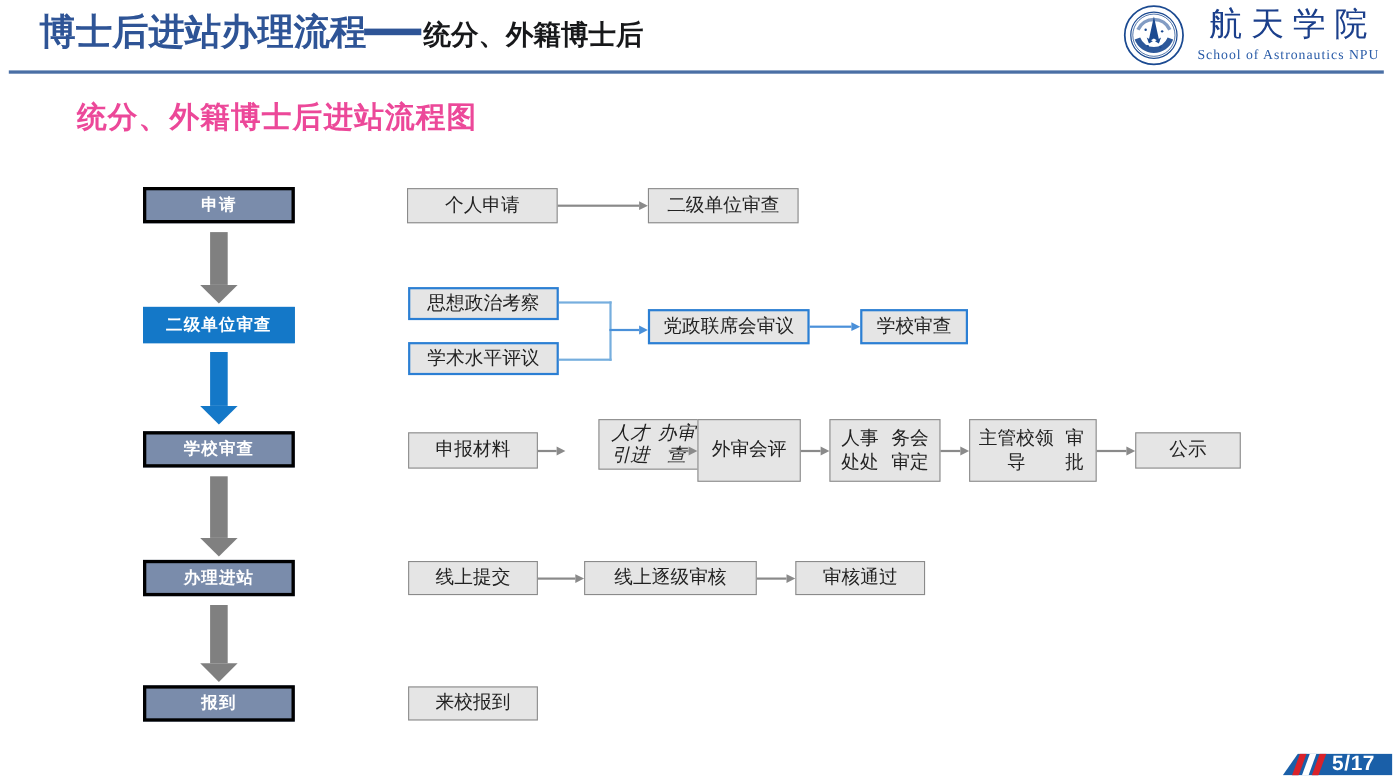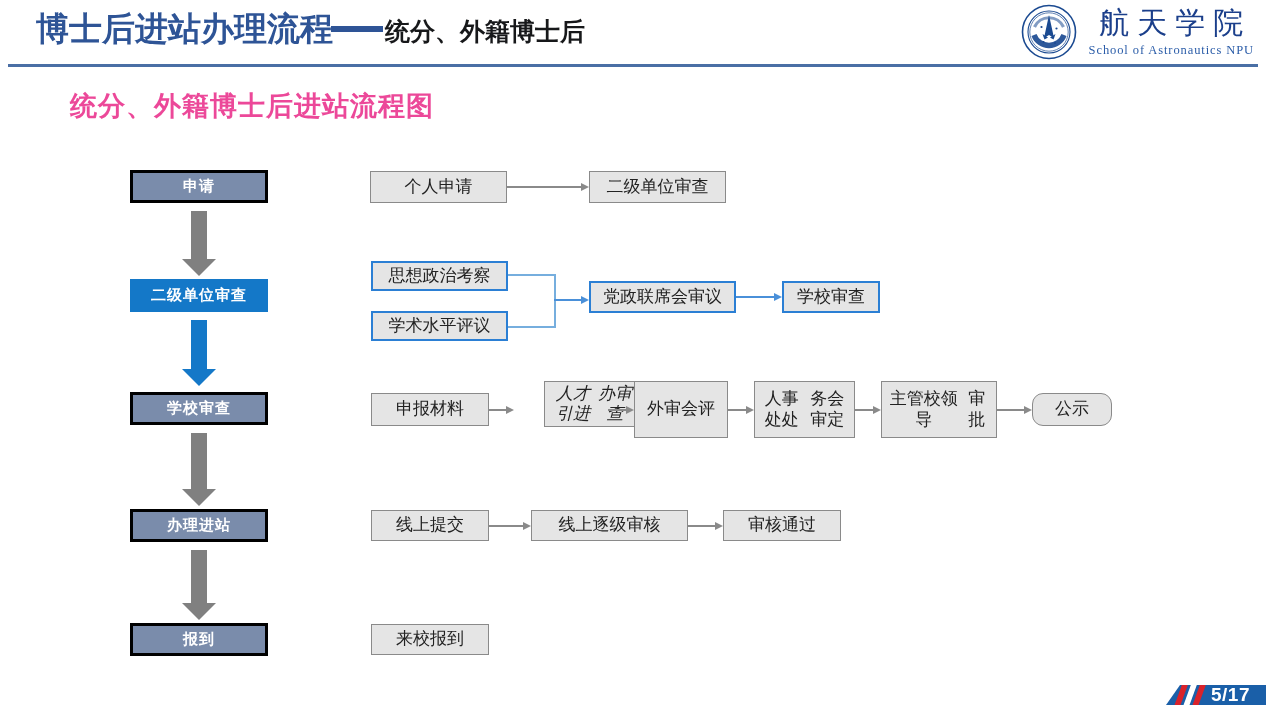--- a/index.html
+++ b/index.html
@@ -378,21 +378,21 @@
   <div class="fbox" style="left:881px; top:381px; width:116px; height:57px;">
     <span>主管校领导</span>
       <br>
     <span>审批</span>
   </div>
   <div class="harrow" style="left:997px; top:405px; width:35px;">
     <div class="line"></div>
       <div class="tip"></div>
   </div>
 
-  <div class="fbox" style="left:1032px; top:393px; width:80px; height:33px;border-radius:11px;">公示</div>
+  <div class="fbox" style="left:1032px; top:393px; width:96px; height:33px;">公示</div>
 
   <div class="fbox" style="left:371px; top:510px; width:118px; height:31px;">线上提交</div>
   <div class="harrow" style="left:489px; top:521px; width:42px;">
     <div class="line"></div>
       <div class="tip"></div>
   </div>
   <div class="fbox" style="left:531px; top:510px; width:157px; height:31px;">线上逐级审核</div>
   <div class="harrow" style="left:688px; top:521px; width:35px;">
     <div class="line"></div>
       <div class="tip"></div>

